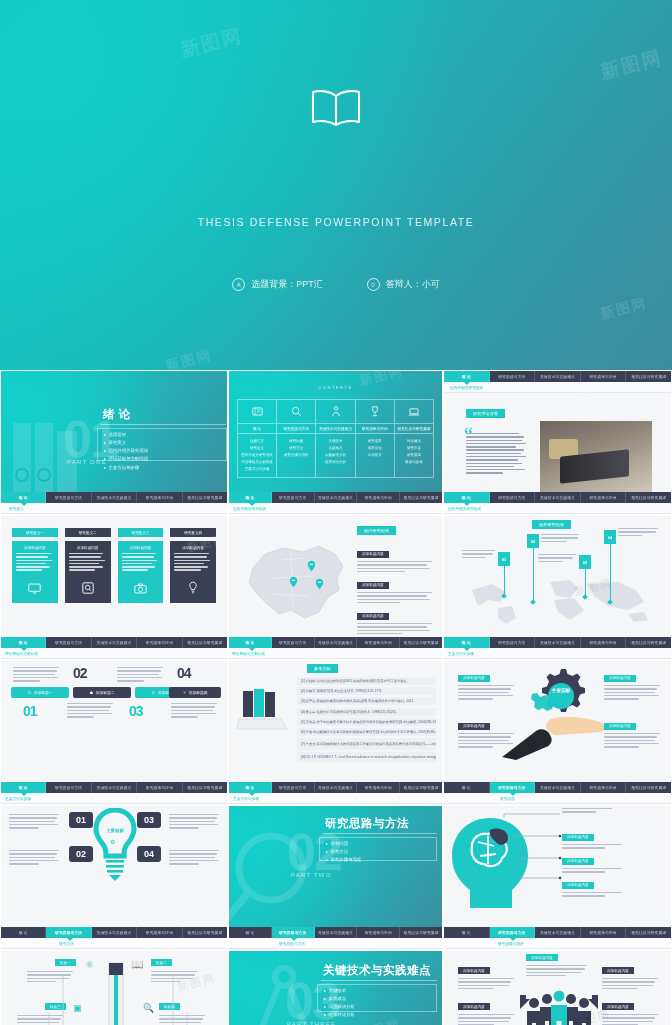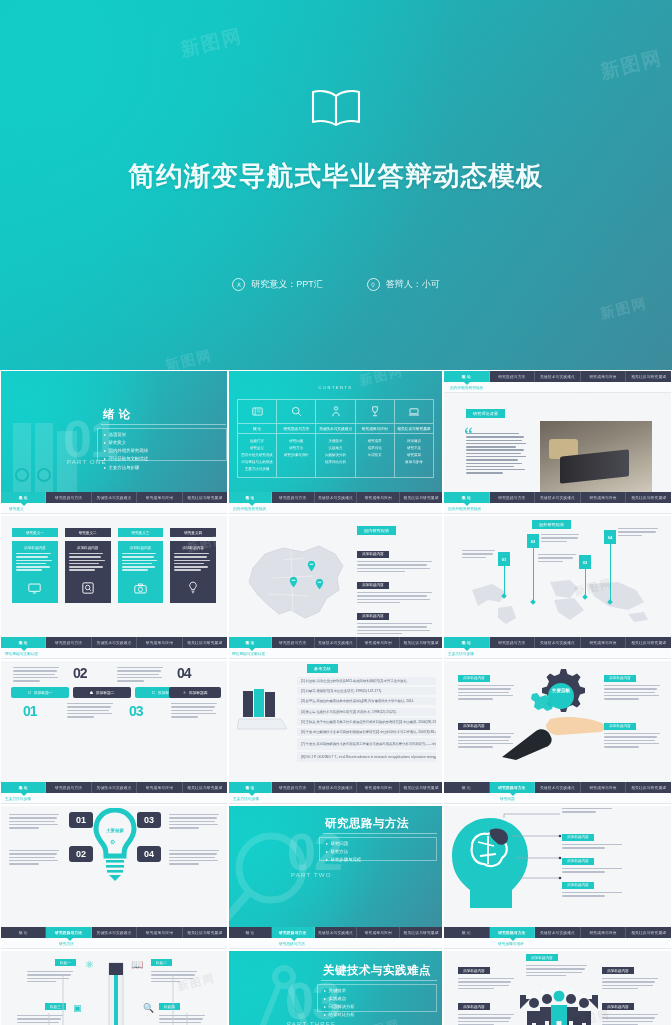--- a/index.html
+++ b/index.html
@@ -180,31 +180,31 @@
   <div class="wm" style="left:165px;top:352px;font-size:14px;">新图网</div>
   <div class="wm" style="left:600px;top:300px;font-size:14px;">新图网</div>
 
   <div class="hero-book">
     <svg width="52" height="40" viewBox="0 0 52 40">
       <path d="M26 8 C20 3 10 2 3 4 L3 34 C10 32 20 33 26 37 C32 33 42 32 49 34 L49 4 C42 2 32 3 26 8 Z" fill="none" stroke="#ffffff" stroke-width="2.1" stroke-linejoin="round"></path>
       <line x1="26" y1="8" x2="26" y2="37" stroke="#ffffff" stroke-width="2.1"></line>
     </svg>
   </div>
 
-  <div class="hero-title">简约渐变导航式毕业答辩动态模板</div>
+  <div class="hero-sub">THESIS DEFENSE POWERPOINT TEMPLATE</div>
 
   <div class="hero-meta">
     <div class="meta-item">
       <span class="meta-ring">
         <svg width="6" height="6" viewBox="0 0 10 10">
             <circle cx="5" cy="3.4" r="1.7" fill="none" stroke="#fff" stroke-width=".9"></circle>
             <path d="M1.8 8.6c.3-1.9 1.7-2.8 3.2-2.8s2.9.9 3.2 2.8" fill="none" stroke="#fff" stroke-width=".9"></path>
           </svg>
       </span>
-      <span>研究意义：PPT汇</span>
+      <span>选题背景：PPT汇</span>
     </div>
     <div class="meta-item">
       <span class="meta-ring">
         <svg width="6" height="6" viewBox="0 0 10 10">
             <path d="M5 1.4c1.3 0 2.3 1 2.3 2.3C7.3 5.4 5 8.6 5 8.6S2.7 5.4 2.7 3.7C2.7 2.4 3.7 1.4 5 1.4Z" fill="none" stroke="#fff" stroke-width=".85"></path>
           </svg>
       </span>
       <span>答辩人：小可</span>
     </div>
   </div>

